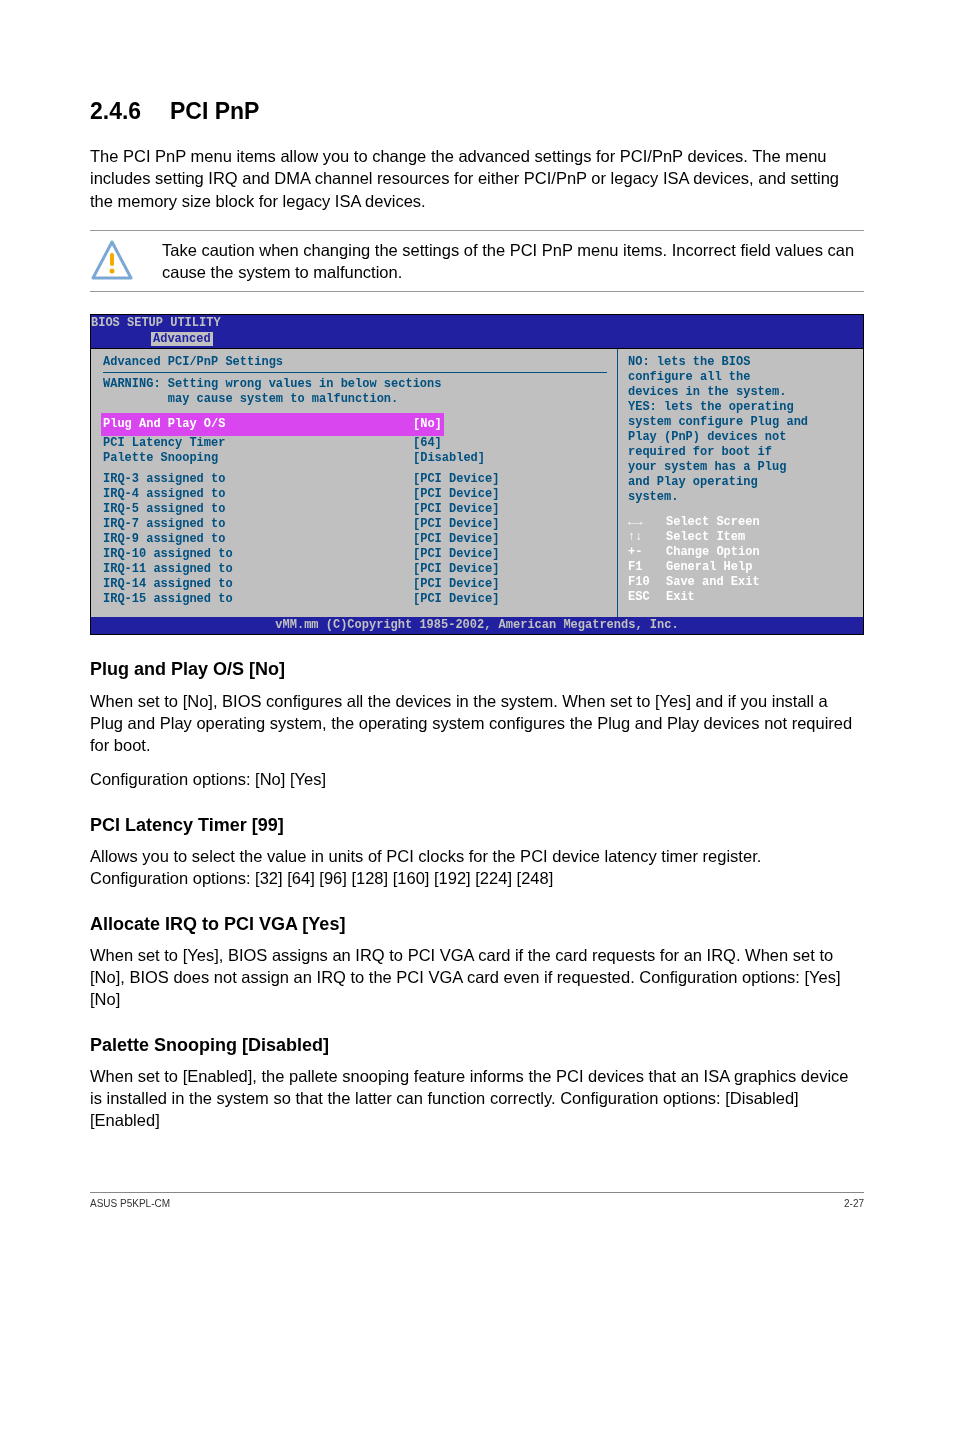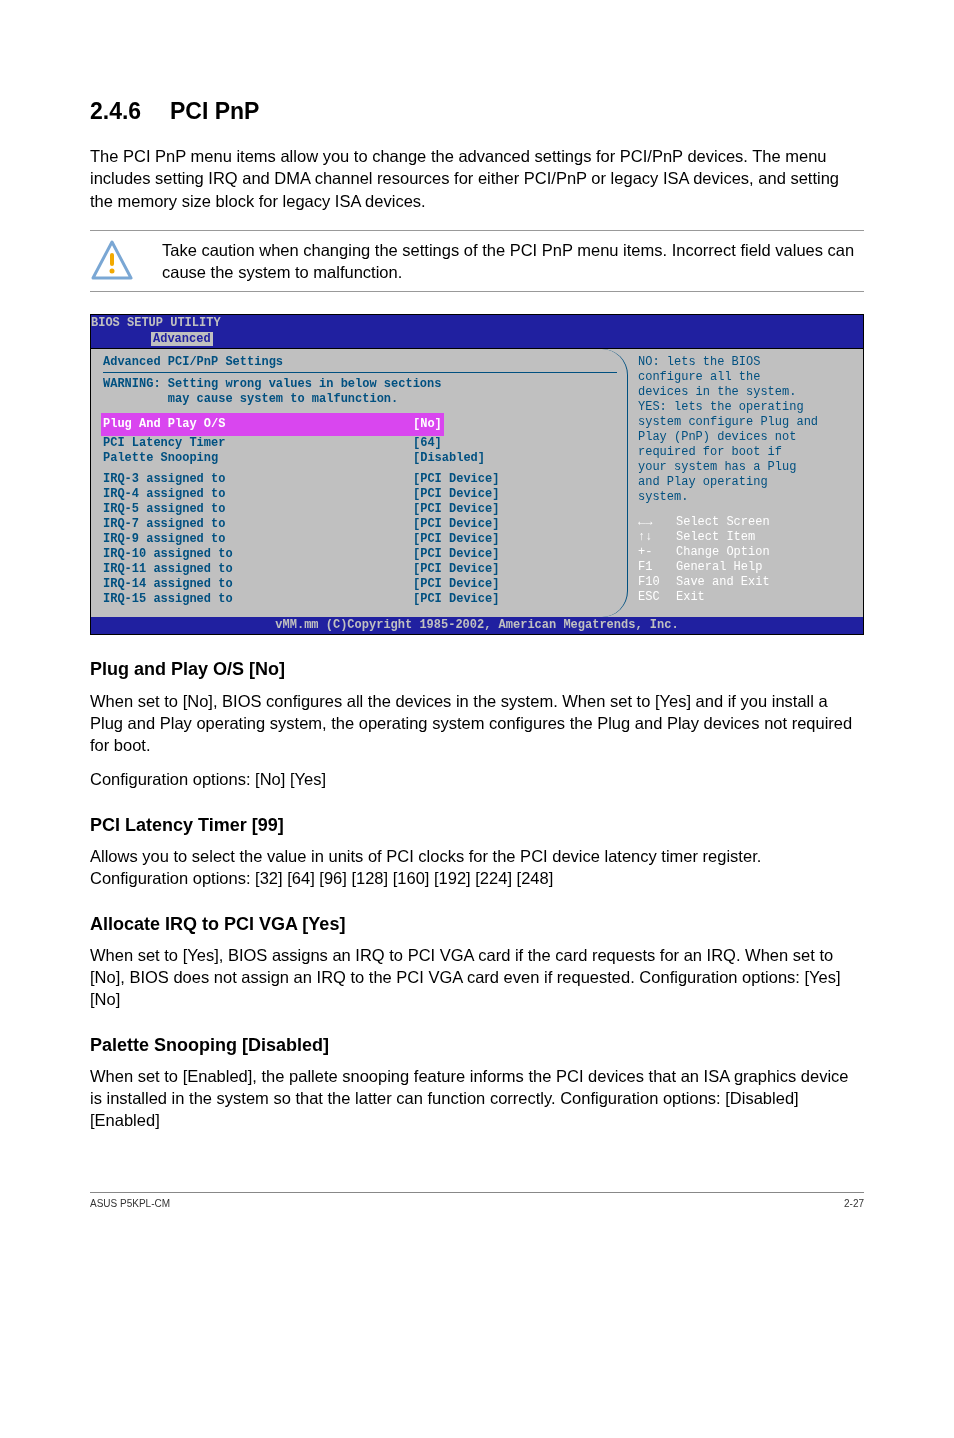--- a/index.html
+++ b/index.html
@@ -69,26 +69,25 @@
   }
   .bios-body {
     display: flex;
     border-top: 1px solid #000;
   }
   .bios-left {
     flex: 1;
     padding: 6px 10px 10px 12px;
     border-right: 1px solid #005080;
     font-weight: bold;
-    border-radius: 26px;
   }
   .bios-right {
     width: 225px;
-    padding: 6px 0 10px 10px;
-    font-weight: normal;
+    padding: 6px 10px 10px 10px;
+    font-weight: bold;
   }
   .bios-row { display:flex; }
   .bios-label { width: 310px; white-space: pre; }
   .bios-value { white-space: pre; }
   .bios-left .hilite {
     color: #ffffff;
     background: #d946ef;
     padding: 4px 2px;
     margin: 0 -2px;
   }

